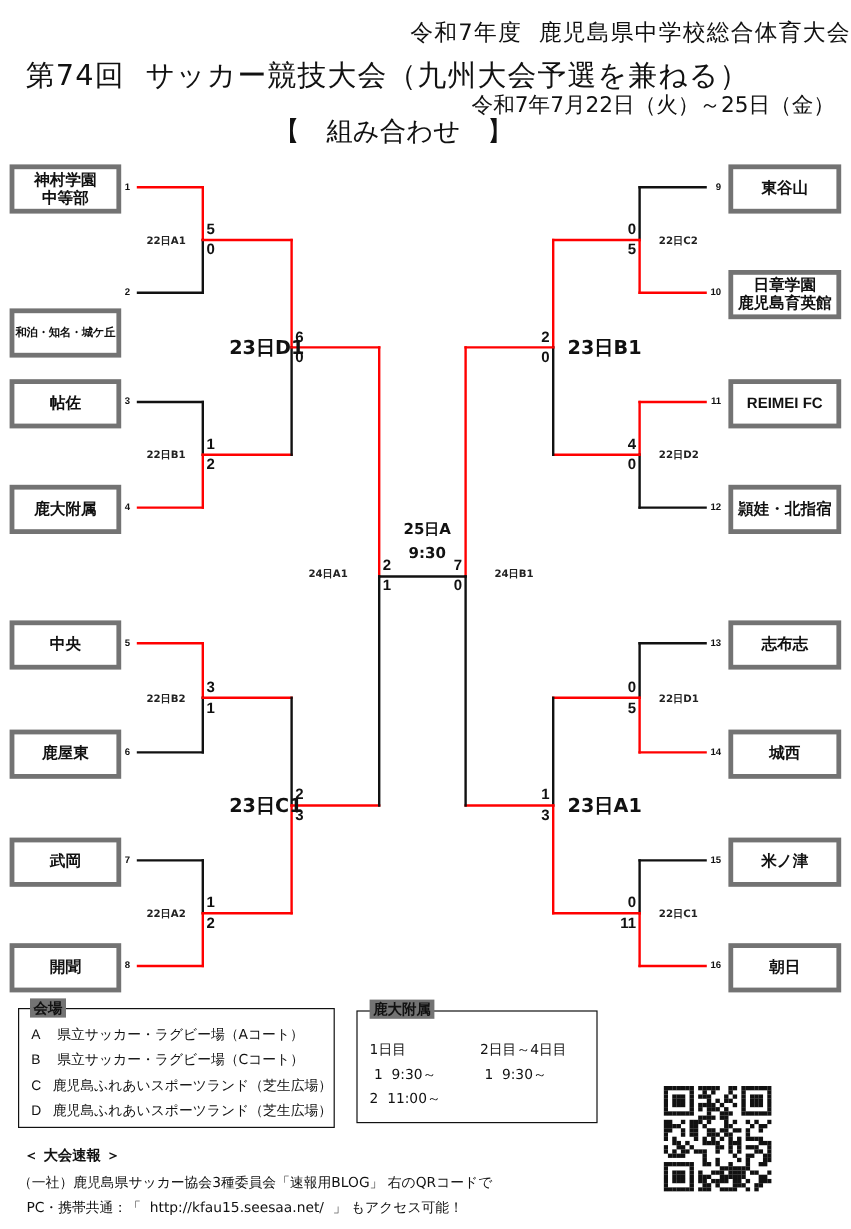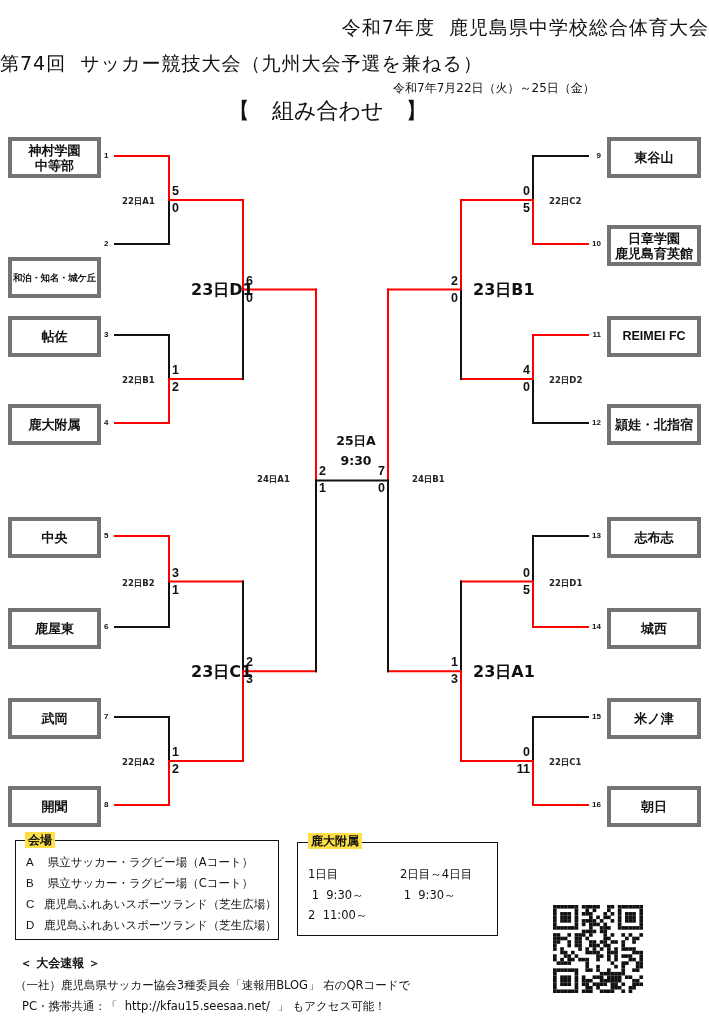--- a/index.html
+++ b/index.html
@@ -1,21 +1,21 @@
 <!DOCTYPE html>
 <html><head>
 <meta charset="utf-8">
 <style>
   html, body { margin:0; padding:0; background:#ffffff; }
   #page { position:relative; width:709px; height:1024px; background:#ffffff; overflow:hidden;
           font-family:"DejaVu Sans", sans-serif; color:#111111; }
   .abs { position:absolute; white-space:pre; }
   .hdr1 { left:0; width:709px; top:16px; text-align:right; font-size:19px; line-height:22px; letter-spacing:1px; }
-  .hdr2 { left:0; width:646px; top:52px; font-size:19px; line-height:22px; letter-spacing:1px; }
-  .hdr3 { left:393px; top:78px; font-size:12px; line-height:20px; }
+  .hdr2 { left:0; width:646px; top:52px; text-align:center; font-size:24px; line-height:22px; letter-spacing:1px; }
+  .hdr3 { left:393px; top:78px; font-size:18px; line-height:20px; }
   .hdr4 { left:228px; top:94px; font-size:22px; line-height:34px; }
 
   .team-box { position:absolute; width:85px; height:33px; border:4px solid #737373;
               display:flex; align-items:center; justify-content:center; text-align:center;
               font-size:13px; font-weight:bold; line-height:15px; white-space:pre-line; background:#fff; }
   .team-box.small { font-size:9.5px; letter-spacing:-0.3px;margin-top:32px; }
   .team-box.latin { font-family:"Liberation Sans", sans-serif; font-size:12.5px; }
   .left-box { left:8px; }
   .right-box { left:607px; width:86px; }
 
@@ -26,21 +26,21 @@
   .score.r { text-align:right; }
 
   .r1-label { position:absolute; font-size:8.5px; font-weight:bold; line-height:12px; white-space:nowrap; color:#222; }
   .r2-label { position:absolute; font-size:16px; font-weight:bold; line-height:13px; white-space:nowrap; }
 
   .final-label { position:absolute; left:316px; width:80px; text-align:center; font-size:12.5px; font-weight:bold; line-height:14px; }
 
   #bracket-lines { position:absolute; left:0; top:0; }
 
   .legend-box { position:absolute; border:1.5px solid #111111; }
-  .legend-title { position:absolute; background:#fde047; padding:0 3px; font-size:12px; font-weight:bold; line-height:16px; }
+  .legend-title { position:absolute; background:#737373; padding:0 3px; font-size:12px; font-weight:bold; line-height:16px; }
   .legend-item { position:absolute; font-size:11.5px; line-height:16px; white-space:pre; }
   .legend-code { display:inline-block; width:18px; font-family:"Liberation Sans", sans-serif; }
 
   .footer-text { position:absolute; font-size:11.5px; line-height:16px; white-space:pre; }
   .footer-text.head { font-weight:bold; font-size:12px; }
   #qr-code { position:absolute; left:553px; top:905px; }
 </style>
 </head>
 <body>
 

